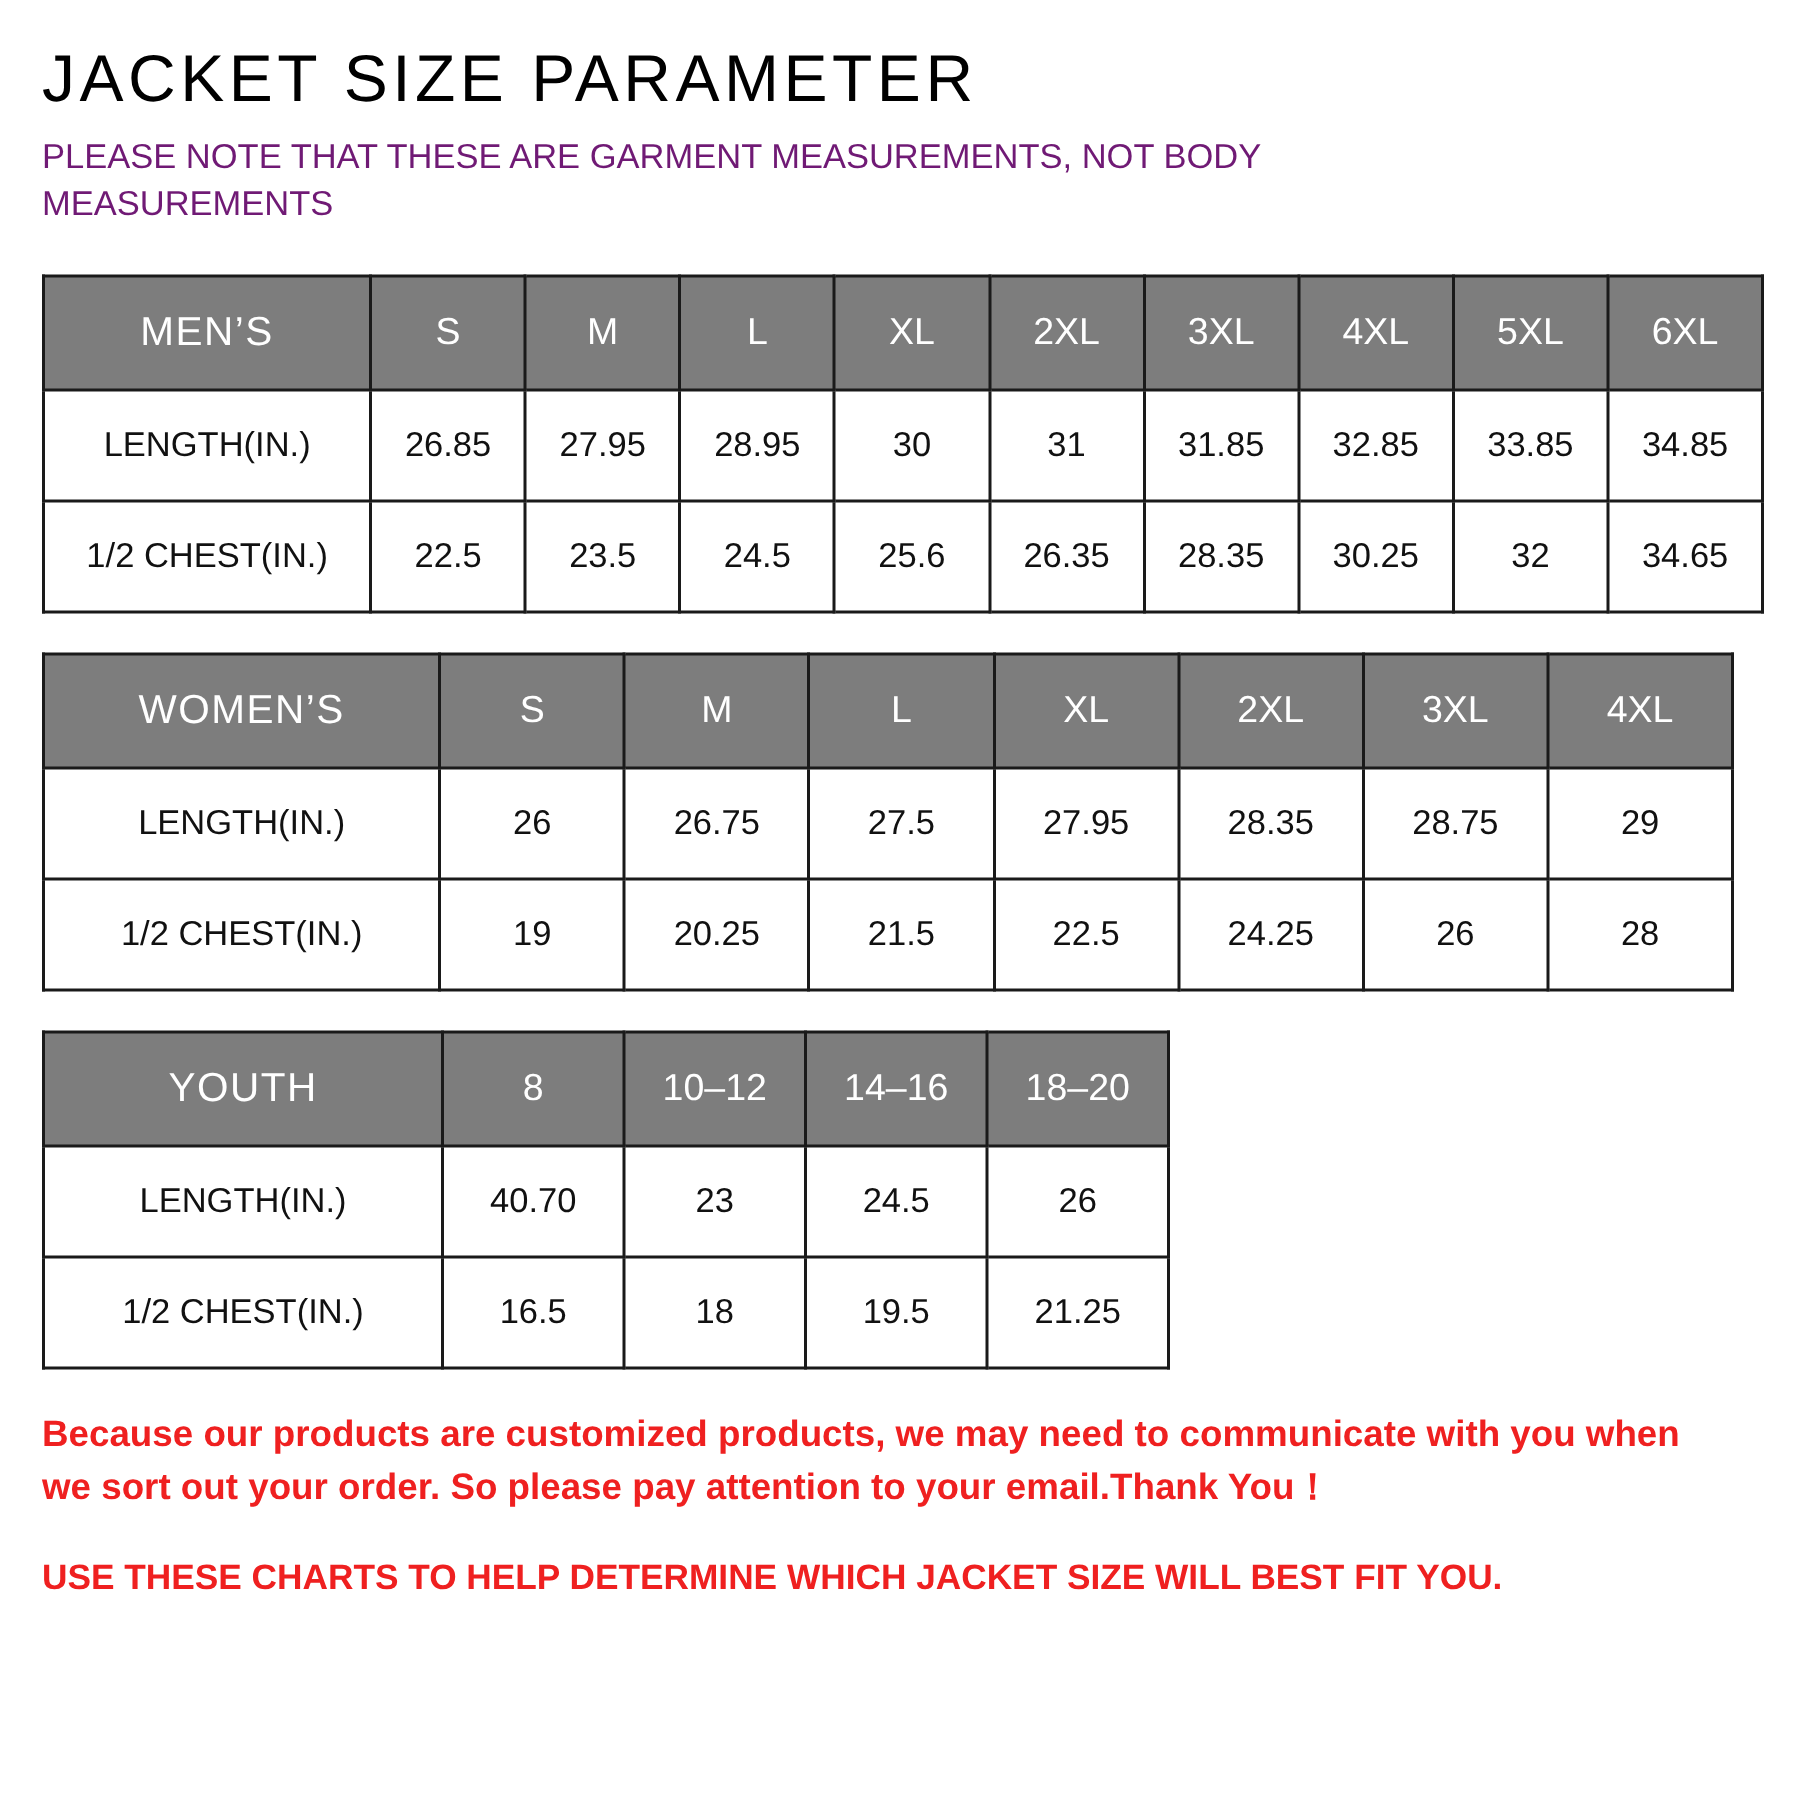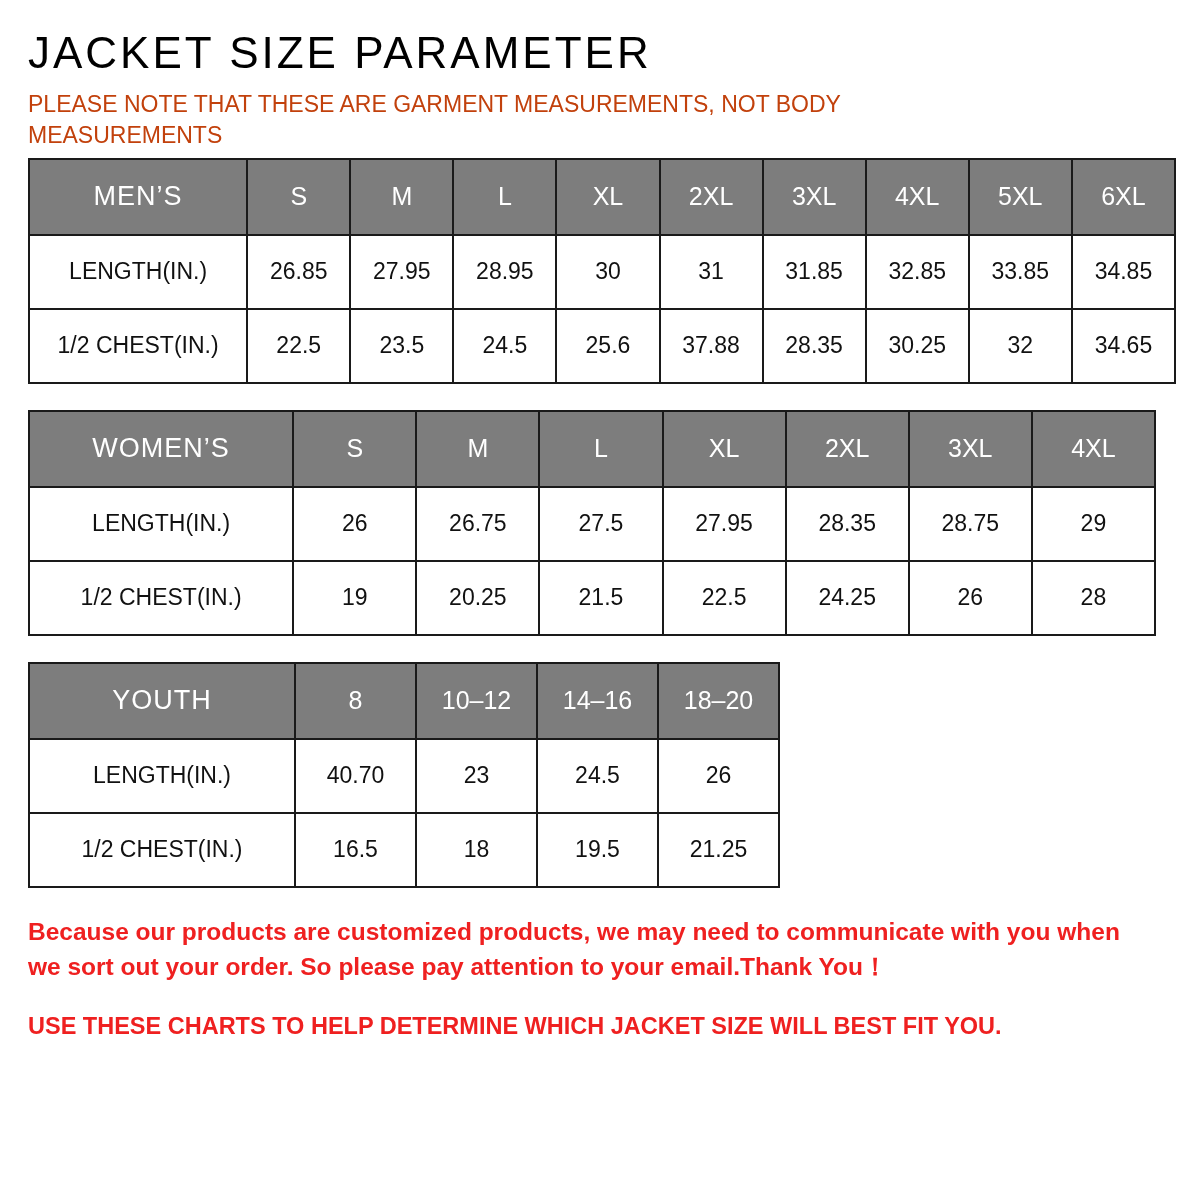--- a/index.html
+++ b/index.html
@@ -23,24 +23,24 @@
   }
   .title {
     font-size: 44px;
     font-weight: normal;
     letter-spacing: 3px;
     line-height: 1.15;
     margin: 0 0 10px 0;
     color: #000;
   }
   .note {
-    color: #c2410c;
+    color: #701a75;
     font-size: 23px;
     line-height: 1.35;
-    margin: 0 0 7px 0;
+    margin: 0 0 32px 0;
     max-width: 930px;
   }
   table.sizes {
     border-collapse: collapse;
     table-layout: fixed;
     margin-bottom: 26px;
     border: 2px solid #1a1a1a;
   }
   table.sizes td {
     border: 2px solid #1a1a1a;
@@ -140,21 +140,21 @@
         <td>32.85</td>
         <td>33.85</td>
         <td>34.85</td>
       </tr>
       <tr>
         <td class="rowlabel">1/2 CHEST(IN.)</td>
         <td>22.5</td>
         <td>23.5</td>
         <td>24.5</td>
         <td>25.6</td>
-        <td>37.88</td>
+        <td>26.35</td>
         <td>28.35</td>
         <td>30.25</td>
         <td>32</td>
         <td>34.65</td>
       </tr>
     </tbody>
   </table>
 
   <table class="sizes" id="women-table">
     <colgroup>

